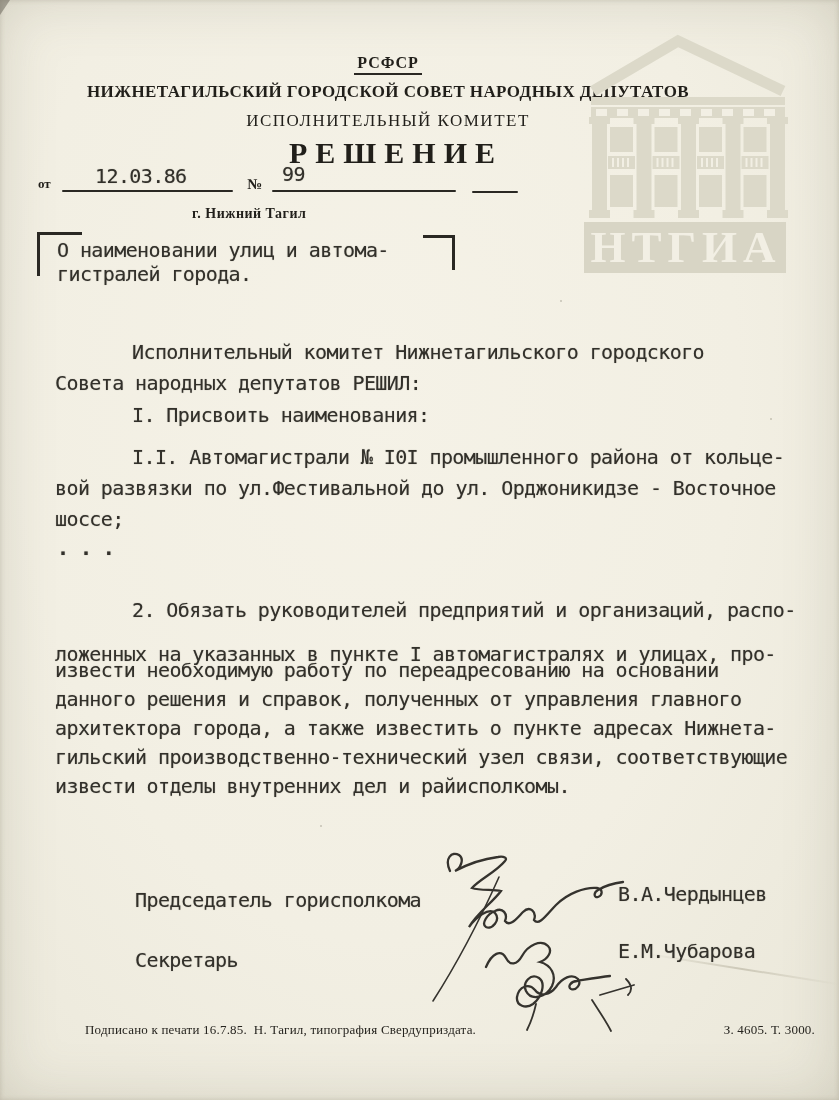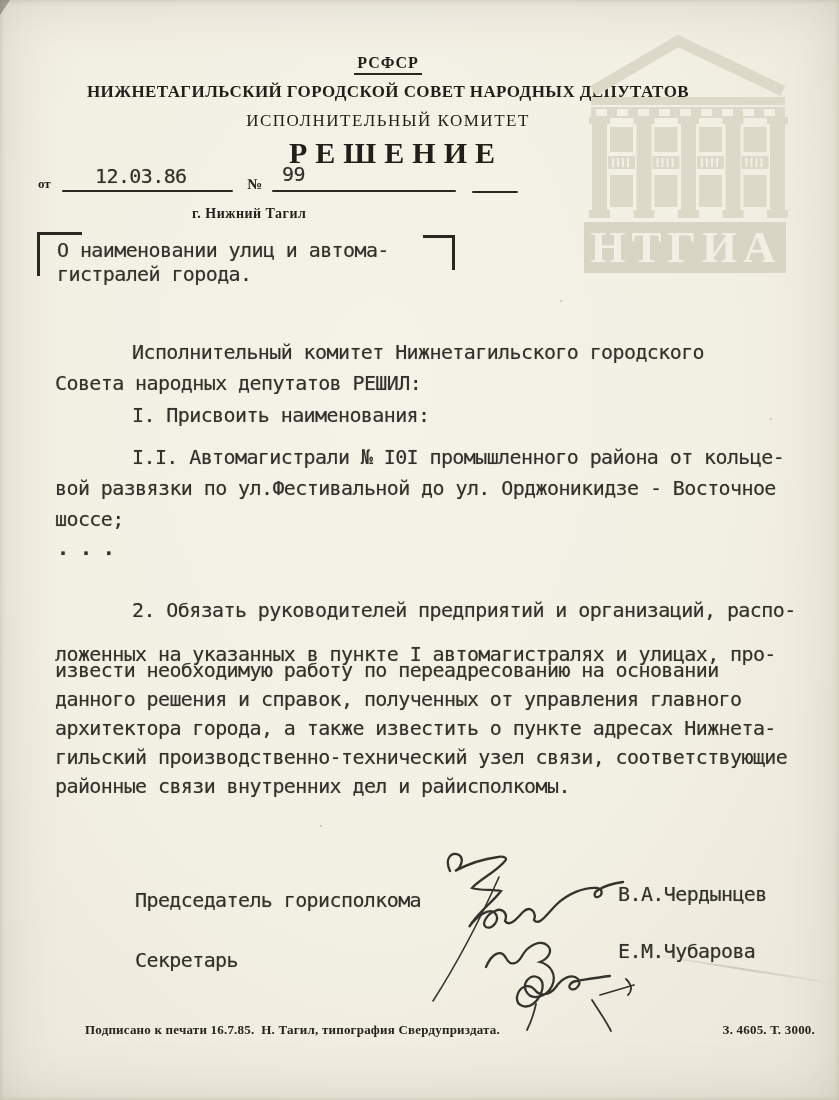--- a/index.html
+++ b/index.html
@@ -28,21 +28,21 @@
     font-family:"DejaVu Sans Mono","Liberation Mono",monospace;
     font-size:20px;line-height:21.5px;letter-spacing:-0.03em;
     color:#32302a;text-shadow:0 0 1px rgba(50,48,42,.45);
     white-space:pre;z-index:2;
   }
   .line{left:55px;}
   .ind{left:132px;}
   .ellipsis{left:57px;font-weight:bold;}
   .uline{position:absolute;height:2px;background:#2a2823;border-radius:1px;z-index:2;}
   .bracket{position:absolute;z-index:2;}
-  .printed-small{position:absolute;font-size:13px;font-weight:bold;color:#26241f;
+  .printed-small{position:absolute;font-size:13px;font-weight:normal;color:#26241f;
     letter-spacing:.2px;white-space:pre;z-index:2;}
   .speck{position:absolute;width:2px;height:2px;border-radius:50%;
     background:rgba(90,85,70,.30);z-index:1;}
   .corner-mark{position:absolute;left:0;top:0;width:10px;height:15px;
     background:rgba(60,55,45,.38);clip-path:polygon(0 0,100% 0,0 100%);z-index:4;}
   .crease{position:absolute;left:645px;top:968px;width:195px;height:2px;z-index:1;
     background:linear-gradient(to right,rgba(150,144,122,0),rgba(150,144,122,.38),rgba(150,144,122,0));
     transform:rotate(9deg);}
   svg{position:absolute;}
   .wm{left:575px;top:30px;z-index:1;}
@@ -152,21 +152,21 @@
   <div class="typed line ind" style="top:447px">I.I. Автомагистрали № I0I промышленного района от кольце-</div>
   <div class="typed line" style="top:478px">вой развязки по ул.Фестивальной до ул. Орджоникидзе - Восточное</div>
   <div class="typed line" style="top:509px">шоссе;</div>
   <div class="typed line ellipsis" style="top:538px">. . .</div>
   <div class="typed line ind" style="top:600px">2. Обязать руководителей предприятий и организаций, распо-</div>
   <div class="typed line" style="top:644px">ложенных на указанных в пункте I автомагистралях и улицах, про-</div>
   <div class="typed line" style="top:660px">извести необходимую работу по переадресованию на основании</div>
   <div class="typed line" style="top:689px">данного решения и справок, полученных от управления главного</div>
   <div class="typed line" style="top:718px">архитектора города, а также известить о пункте адресах Нижнета-</div>
   <div class="typed line" style="top:747px">гильский производственно-технический узел связи, соответствующие</div>
-  <div class="typed line" style="top:776px">районные связи внутренних дел и райисполкомы.</div>
+  <div class="typed line" style="top:776px">извести отделы внутренних дел и райисполкомы.</div>
 
   <div class="typed" style="left:135px;top:890px">Председатель горисполкома</div>
   <div class="typed" style="left:618px;top:884px">В.А.Чердынцев</div>
   <div class="typed" style="left:135px;top:950px">Секретарь</div>
   <div class="typed" style="left:618px;top:941px">Е.М.Чубарова</div>
 
   <svg class="sig" width="230" height="200" viewBox="420 840 230 200">
     <g fill="none" stroke="#1c1a16" stroke-linecap="round" opacity=".88">
       <path stroke-width="2.3" d="
         M 450 871 C 444 858 452 851 459 855 C 465 859 460 869 455 871

